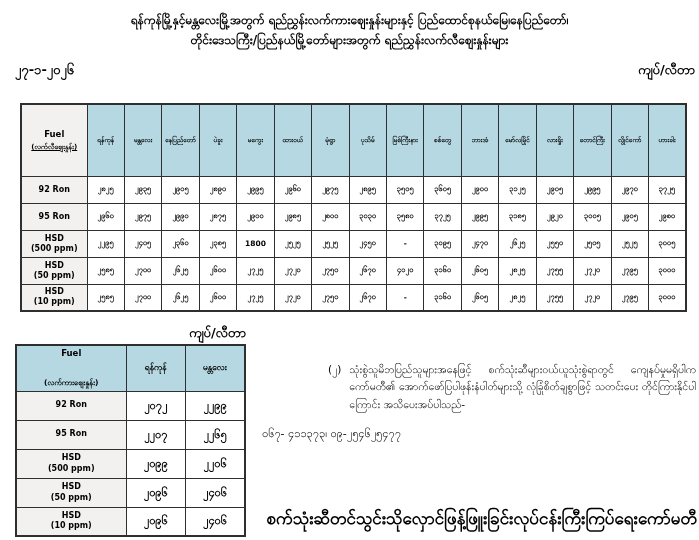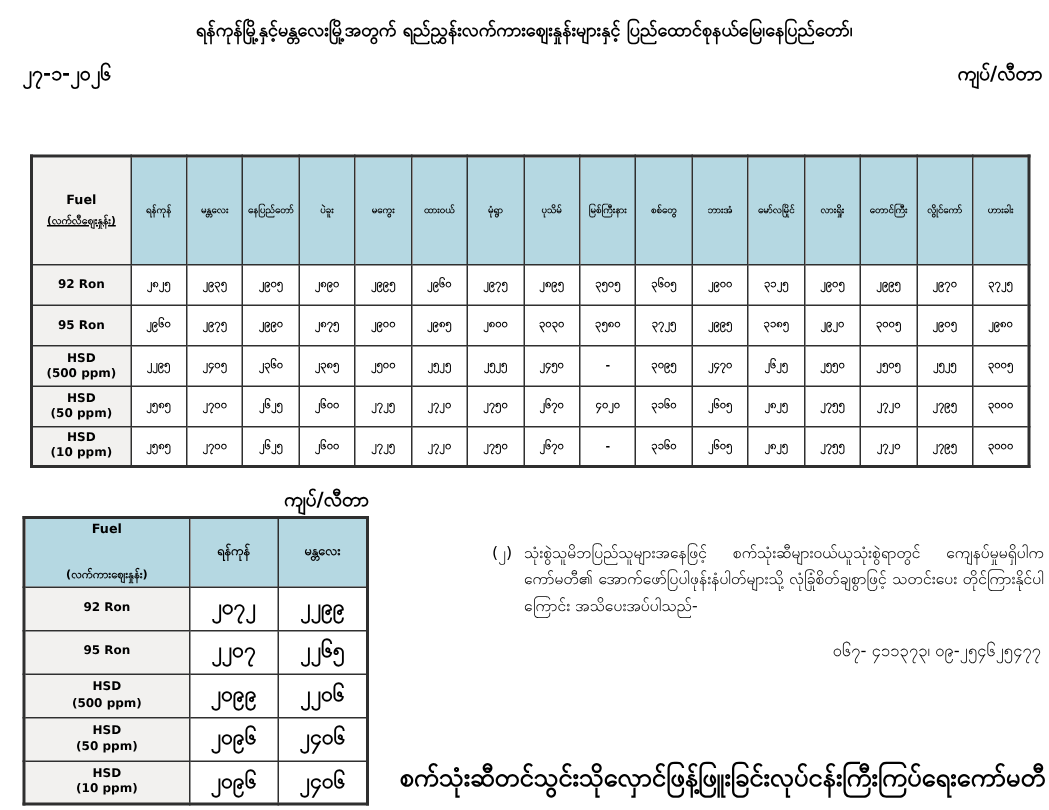--- a/index.html
+++ b/index.html
@@ -19,38 +19,39 @@
   .main-table th.fuel-head { background: #f2f1ef; width: 66px; font-size: 8.5px; }
   .main-table th.fuel-head .sub { font-size: 7px; margin-top: 3px; text-decoration: underline; }
   .main-table td { height: 27px; font-size: 7.5px; font-weight: bold; background: #fff; padding: 0 1px; }
   .main-table td.fuel-label { background: #f2f1ef; font-size: 8px; line-height: 1.25; }
 
   .bottom-unit { position: absolute; left: 15px; top: 324px; width: 231px; text-align: right; font-weight: bold; font-size: 13px; }
   .small-table { position: absolute; left: 15px; top: 344px; width: 231px; border: 2px solid #2f2f2f; }
   .small-table th { background: #b5d8e2; height: 46px; font-size: 8.5px; font-weight: bold; padding: 0 2px; }
   .small-table th.fuel-head { width: 110px; }
   .small-table th .sub { font-size: 7.5px; margin-top: 20px; }
-  .small-table td { height: 29px; font-size: 14px; font-weight: bold; background: #fff; padding: 0 2px; }
+  .small-table td { height: 29px; font-size: 11px; font-weight: bold; background: #fff; padding: 0 2px; }
   .small-table td.fuel-label { background: #f2f1ef; font-size: 8px; line-height: 1.3; }
 
   .notes { position: absolute; left: 262px; top: 352px; width: 434px; font-size: 10.5px; line-height: 1.65; }
   .note-line1 { display: flex; gap: 8px; }
   .note-label { font-weight: bold; white-space: nowrap; }
   .note-num { white-space: nowrap; }
   .note-item2 { display: flex; gap: 8px; margin-top: 9px; padding-left: 66px; text-align: justify; }
-  .phones { margin-top: 8px; text-align: right; font-size: 11px; line-height: 2.4; padding-right: 2px; }
+  .phones { margin-top: 8px; text-align: left; font-size: 11px; line-height: 2.4; padding-right: 2px; }
   .footer-line { position: absolute; right: 2px; bottom: 8px; font-weight: bold; font-size: 17px; white-space: nowrap; }
 </style>
 </head>
 <body>
 
 <div class="page">
 
   <div class="title-block">
     <div>ရန်ကုန်မြို့နှင့်မန္တလေးမြို့အတွက် ရည်ညွှန်းလက်ကားဈေးနှုန်းများနှင့် ပြည်ထောင်စုနယ်မြေ၊နေပြည်တော်၊</div>
+    <div>တိုင်းဒေသကြီး/ပြည်နယ်မြို့တော်များအတွက် ရည်ညွှန်းလက်လီဈေးနှုန်းများ</div>
   </div>
 
   <div class="meta-row">
     <span>၂၇-၁-၂၀၂၆</span>
     <span>ကျပ်/လီတာ</span>
   </div>
 
   <table class="main-table">
     <thead>
       <tr id="cities-row">
@@ -121,21 +122,21 @@
         </tr>
         <tr>
           <td class="fuel-label">
             <div>HSD</div>
             <div>(500 ppm)</div>
           </td>
           <td>၂၂၉၅</td>
           <td>၂၄၀၅</td>
           <td>၂၃၆၀</td>
           <td>၂၃၈၅</td>
-          <td>၂၅၀၀</td>
+          <td>1800</td>
           <td>၂၅၂၅</td>
           <td>၂၅၂၅</td>
           <td>၂၄၅၀</td>
           <td>-</td>
           <td>၃၀၉၅</td>
           <td>၂၄၇၀</td>
           <td>၂၆၂၅</td>
           <td>၂၅၅၀</td>
           <td>၂၅၀၅</td>
           <td>၂၅၂၅</td>

